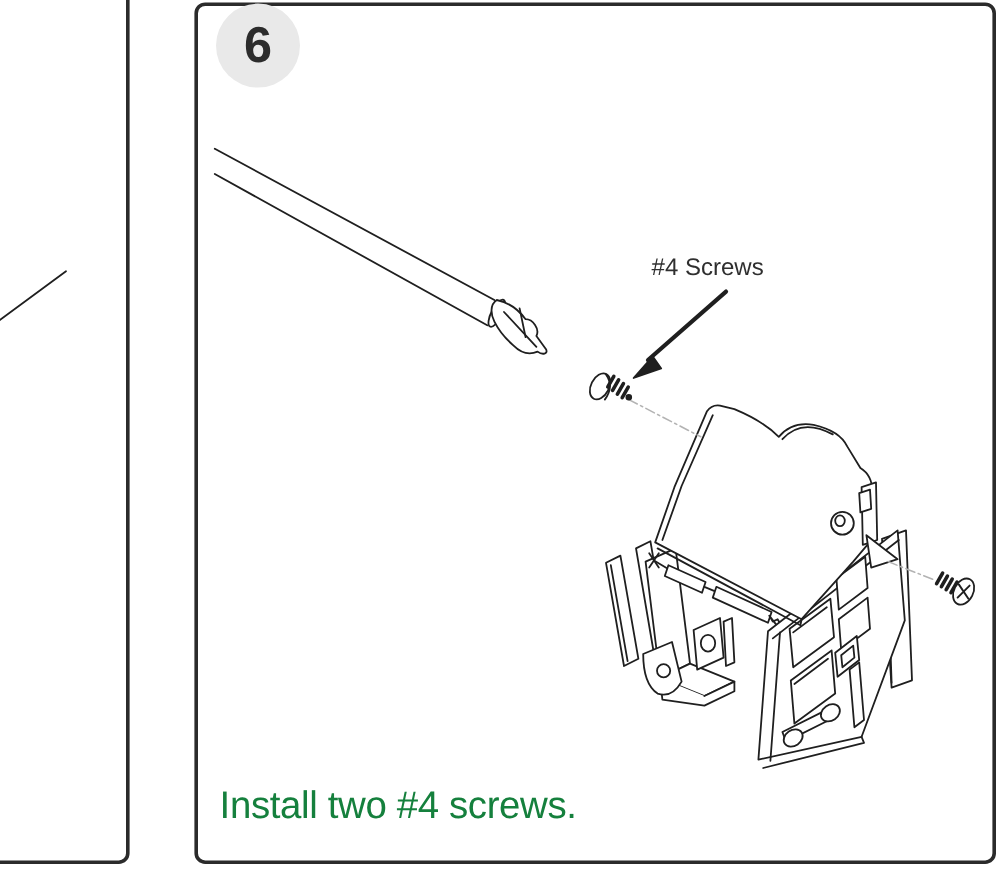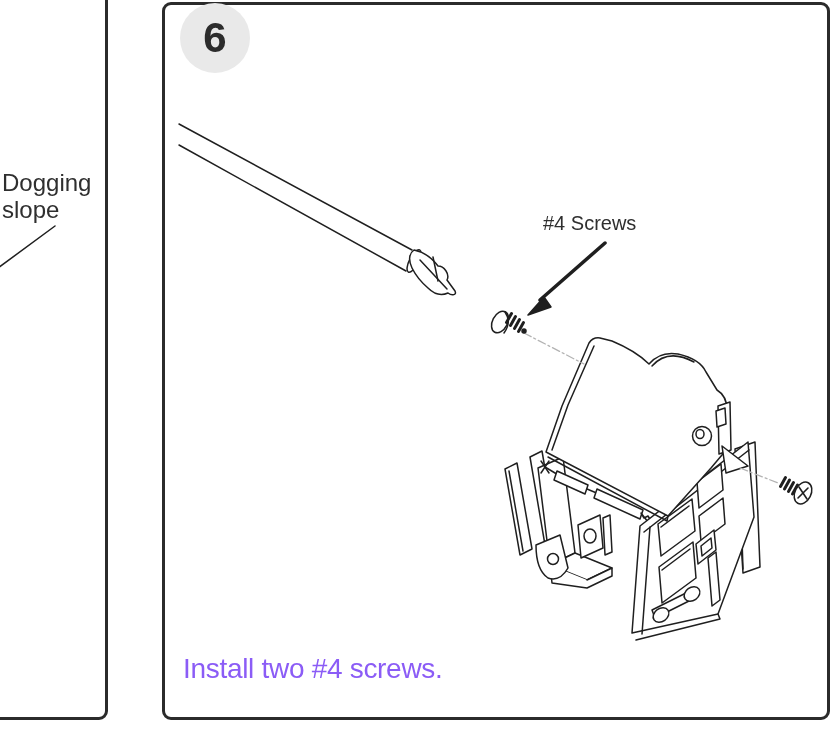--- a/index.html
+++ b/index.html
@@ -52,23 +52,23 @@
   #screw-callout {
     position: absolute;
     left: 543px; top: 212px;
     font-size: 20px;
     color: #2f2f2f;
     white-space: nowrap;
   }
   #caption {
     position: absolute;
     left: 183px; top: 653px;
-    font-size: 28px;
+    font-size: 32px;
     letter-spacing: -0.3px;
-    color: #8b5cf6;
+    color: #15803d;
     white-space: nowrap;
   }
   #line-art {
     position: absolute;
     left: 0; top: 0;
     width: 836px; height: 731px;
     pointer-events: none;
   }
   #line-art path, #line-art line, #line-art ellipse, #line-art circle, #line-art polygon {
     vector-effect: non-scaling-stroke;
@@ -188,21 +188,17 @@
       <path d="M414,250 C424,252 432,258 438,266 C444,266 450,274 447,280
                L455,291 C457,295 452,296 448,293 C441,296 434,294 428,288
                C421,282 415,274 412,268 C409,262 408,254 414,250 Z" fill="#ffffff"></path>
       <path d="M420,260 L447,289"></path>
       <path d="M433,257 L438,281"></path>
     </g>
   </svg>
 
   <div id="step-badge">6</div>
 
-  <div id="dogging-label">
-    <div>Dogging</div>
-    <div>slope</div>
-  </div>
 
   <div id="screw-callout">#4 Screws</div>
 
   <div id="caption">Install two #4 screws.</div>
 </div>
 
 </body></html>

